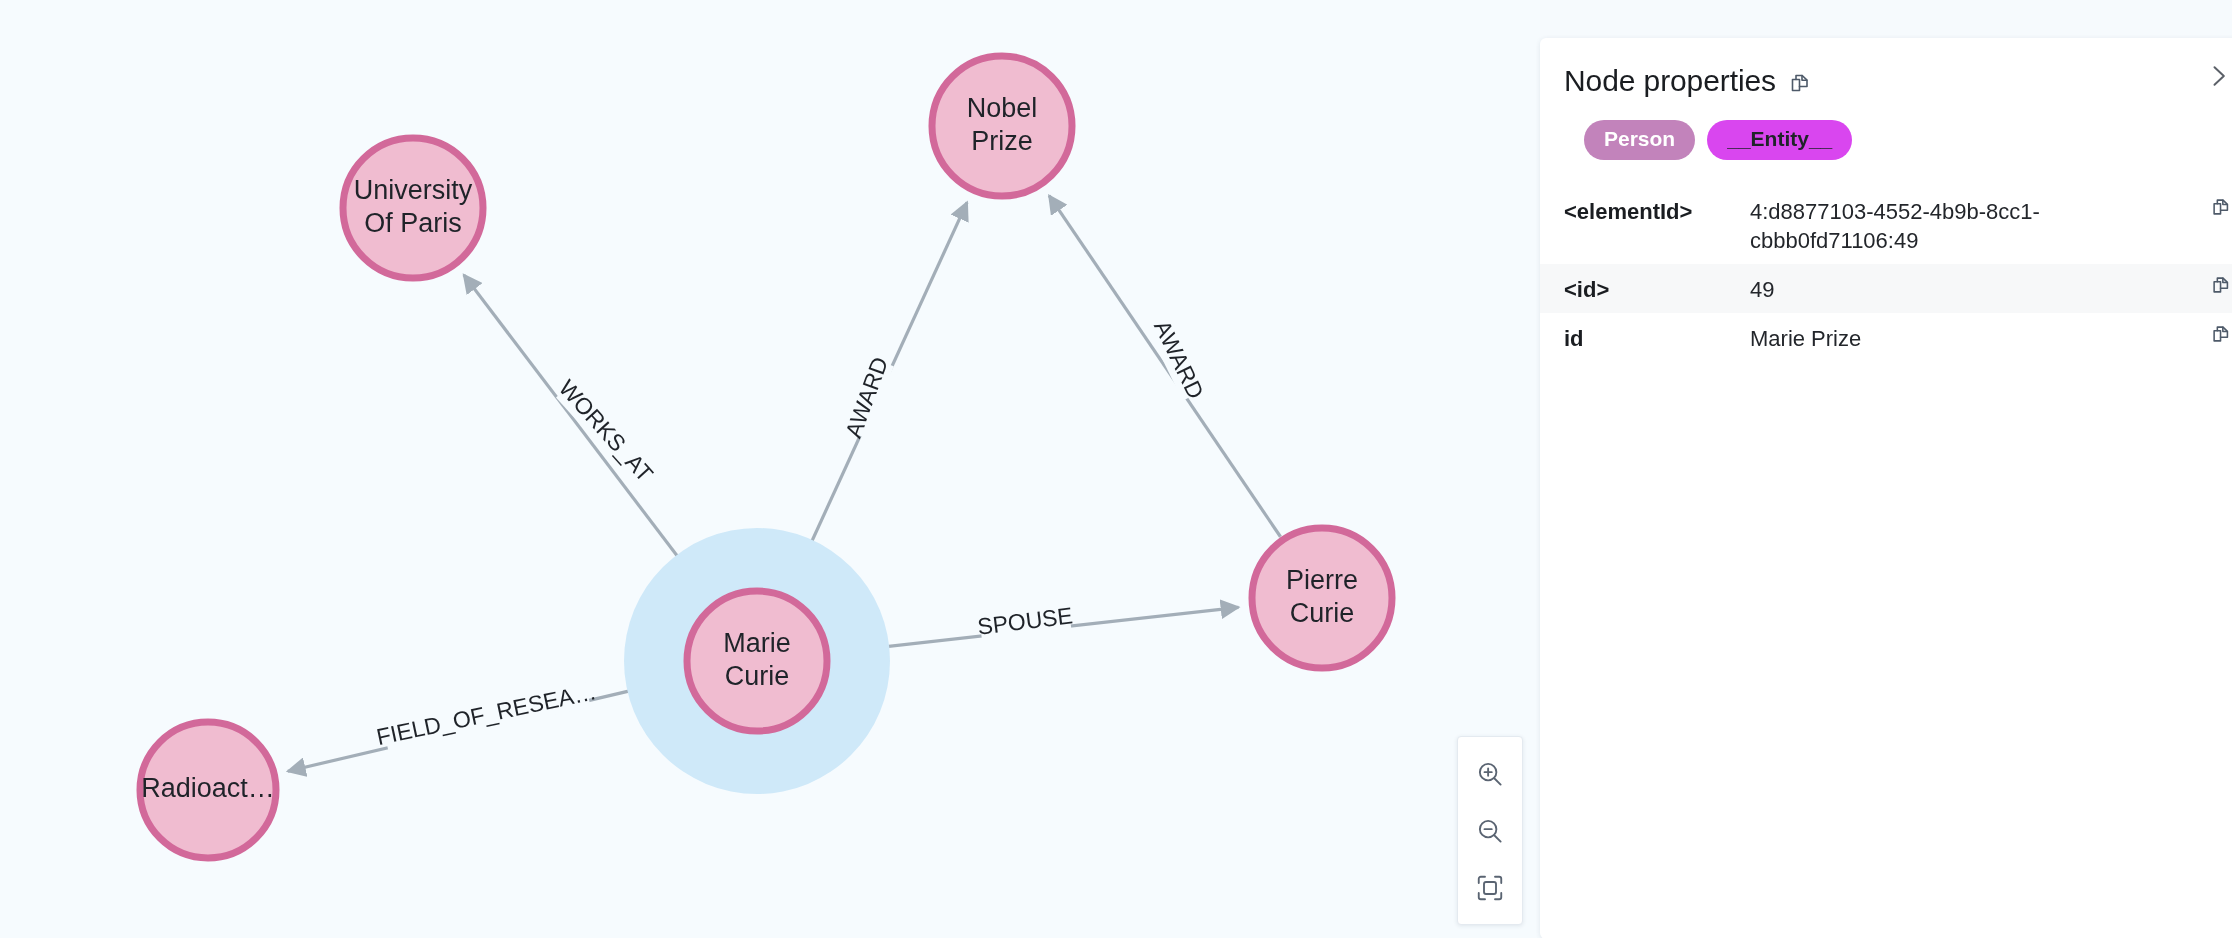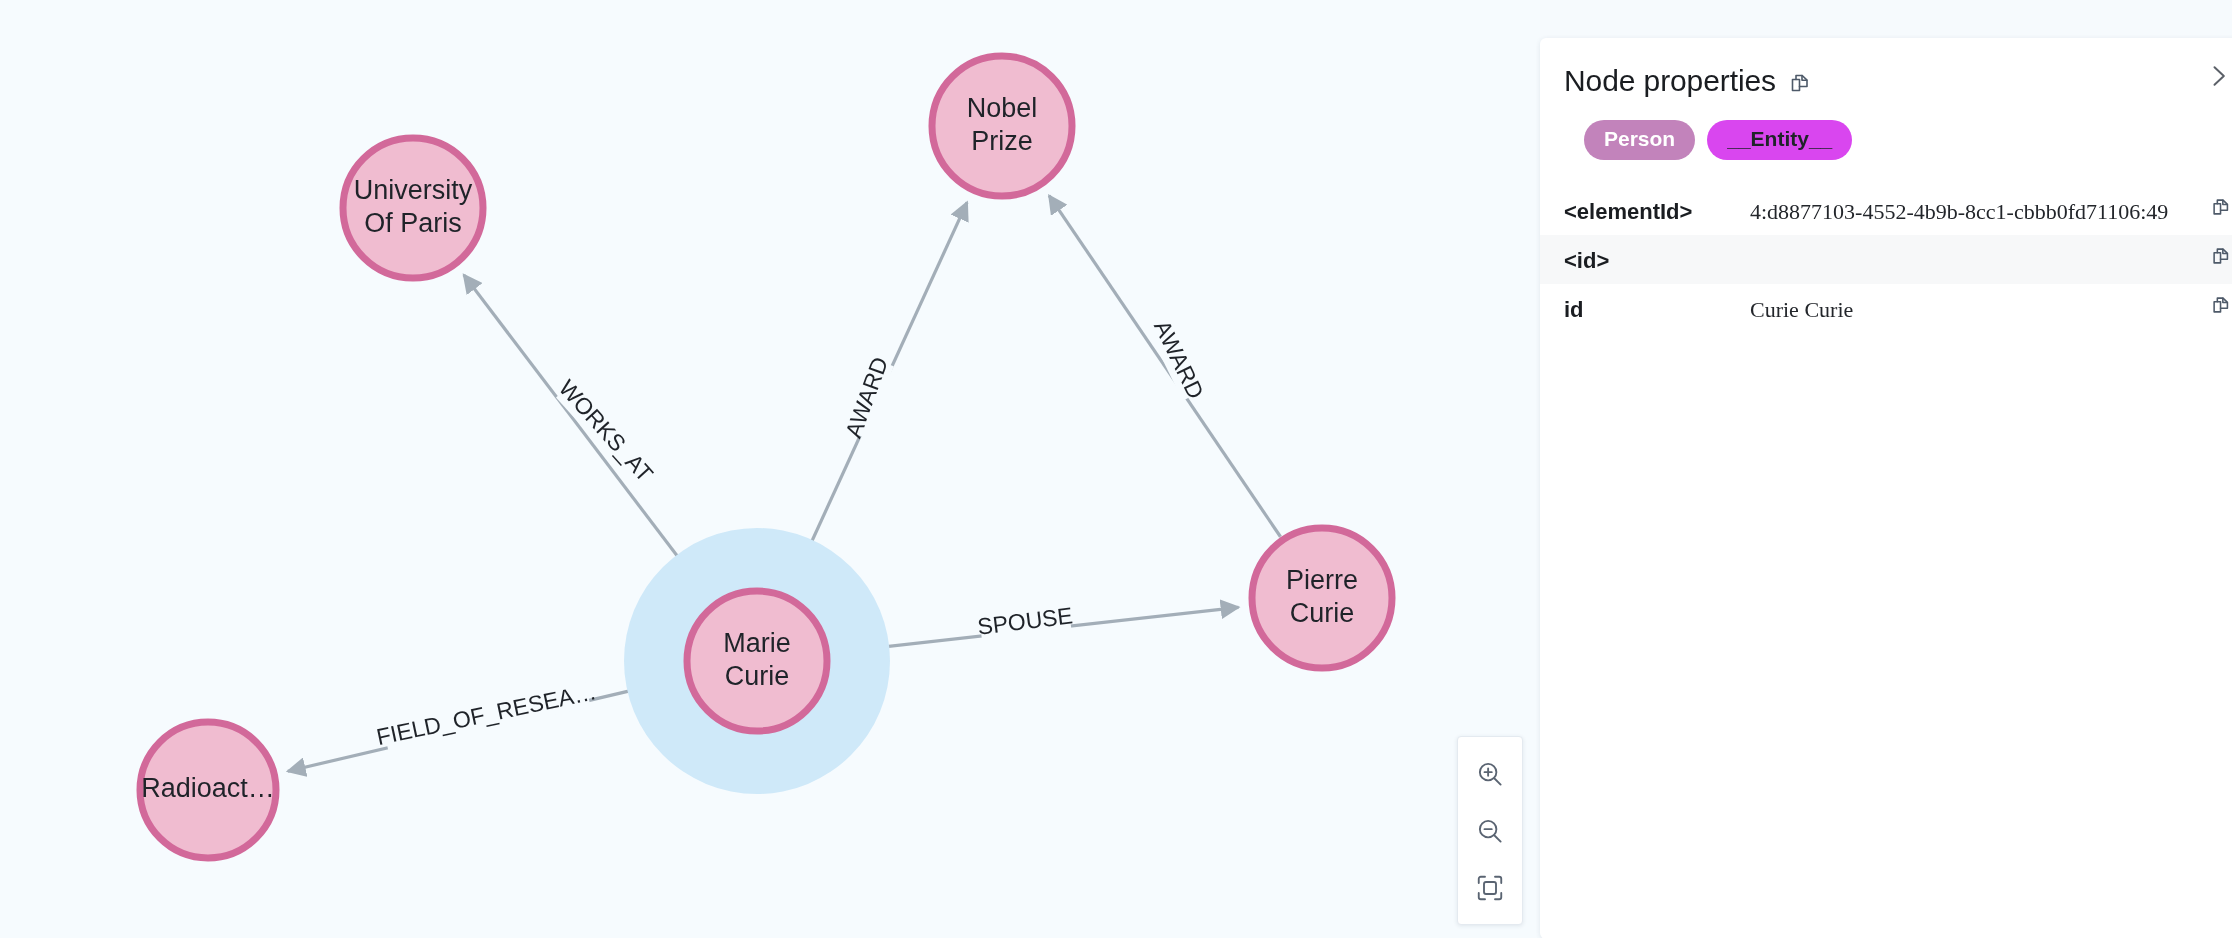--- a/index.html
+++ b/index.html
@@ -152,21 +152,20 @@
     padding-top: 2px;
   }
   .prop-val {
     flex: 1 1 auto;
     font-size: 22px;
     color: #23262b;
     line-height: 1.32;
     padding-top: 2px;
     padding-right: 12px;
     word-break: break-word;
-    font-family: Liberation Serif, serif;
   }
   .prop-copy {
     flex: 0 0 34px;
     display: flex;
     align-items: flex-start;
     justify-content: flex-end;
     cursor: pointer;
     padding-top: 1px;
   }
   .copy-ico { display: block; }
@@ -290,31 +289,32 @@
           <div class="prop-copy">
             <svg class="copy-ico" width="22" height="22" viewBox="0 0 24 24" fill="none" stroke="#4e5a69" stroke-width="1.7" stroke-linejoin="round" stroke-linecap="round">
   <path d="M4.5 8.5 h7 v11 h-7 z"></path>
   <path d="M8 8.5 V4.5 h6.2 L19 9.1 V15.5 H11.5"></path>
   <path d="M14 4.6 V9.2 h4.7"></path>
 </svg>
           </div>
         </div>
         <div class="prop-row striped">
           <div class="prop-key">&lt;id&gt;</div>
+          <div class="prop-val">49</div>
           <div class="prop-copy">
             <svg class="copy-ico" width="22" height="22" viewBox="0 0 24 24" fill="none" stroke="#4e5a69" stroke-width="1.7" stroke-linejoin="round" stroke-linecap="round">
   <path d="M4.5 8.5 h7 v11 h-7 z"></path>
   <path d="M8 8.5 V4.5 h6.2 L19 9.1 V15.5 H11.5"></path>
   <path d="M14 4.6 V9.2 h4.7"></path>
 </svg>
           </div>
         </div>
         <div class="prop-row">
           <div class="prop-key">id</div>
-          <div class="prop-val">Curie Curie</div>
+          <div class="prop-val">Marie Prize</div>
           <div class="prop-copy">
             <svg class="copy-ico" width="22" height="22" viewBox="0 0 24 24" fill="none" stroke="#4e5a69" stroke-width="1.7" stroke-linejoin="round" stroke-linecap="round">
   <path d="M4.5 8.5 h7 v11 h-7 z"></path>
   <path d="M8 8.5 V4.5 h6.2 L19 9.1 V15.5 H11.5"></path>
   <path d="M14 4.6 V9.2 h4.7"></path>
 </svg>
           </div>
         </div>
       </div>
 

